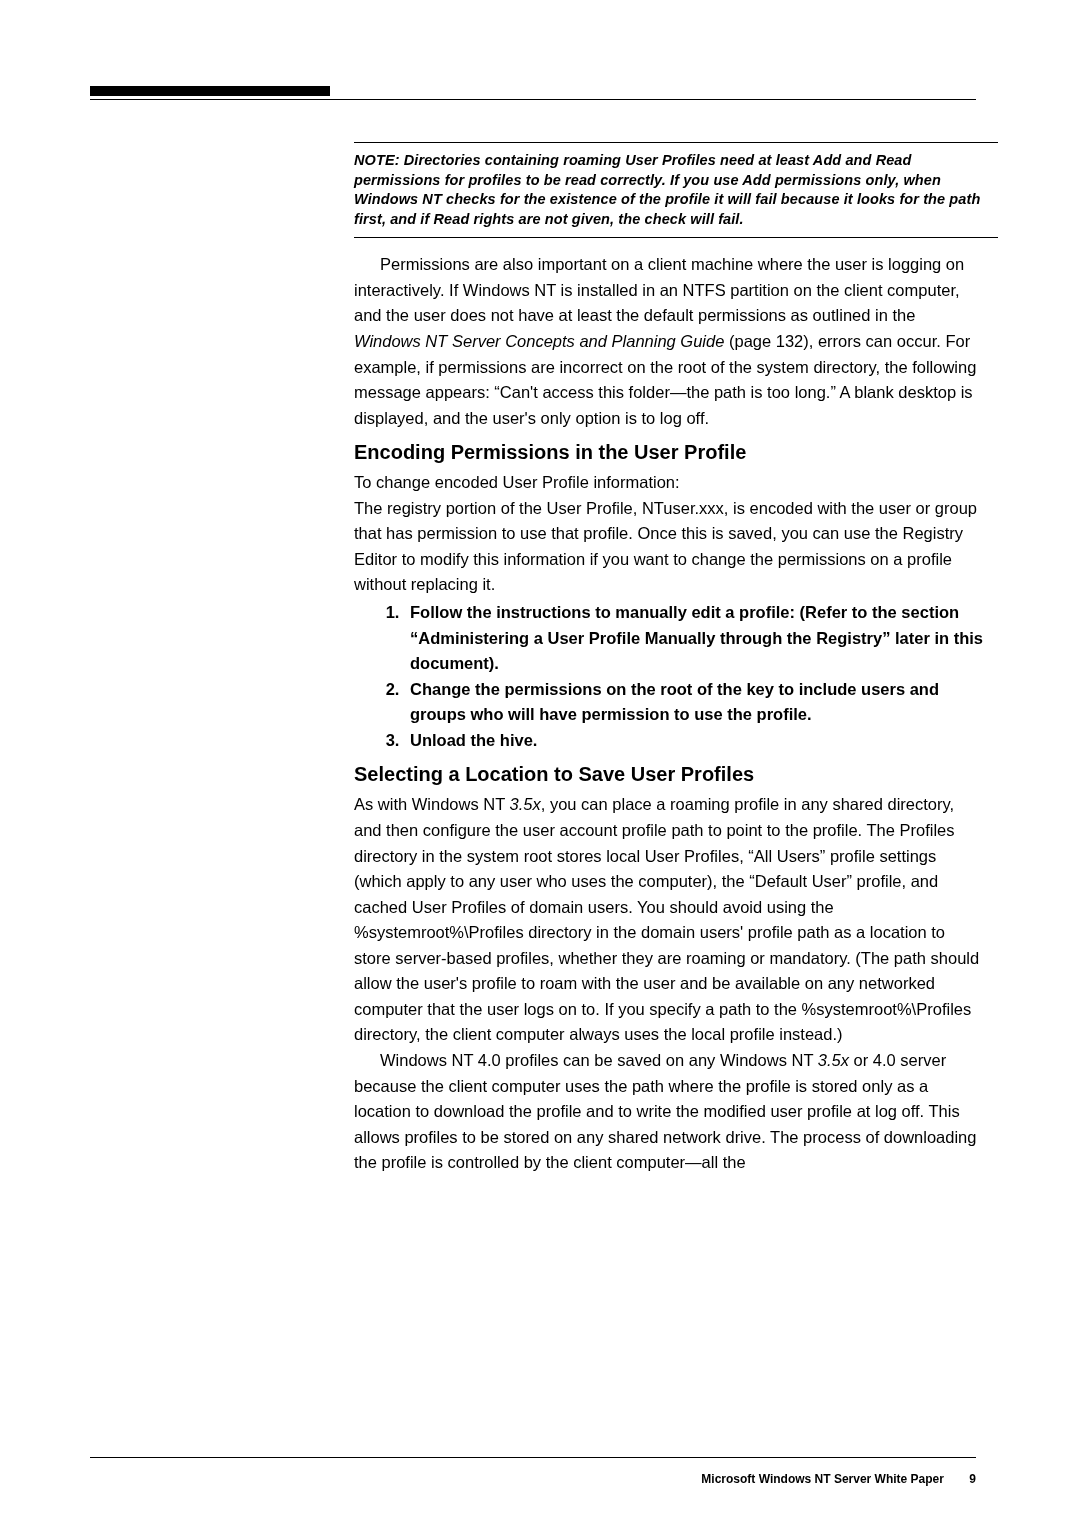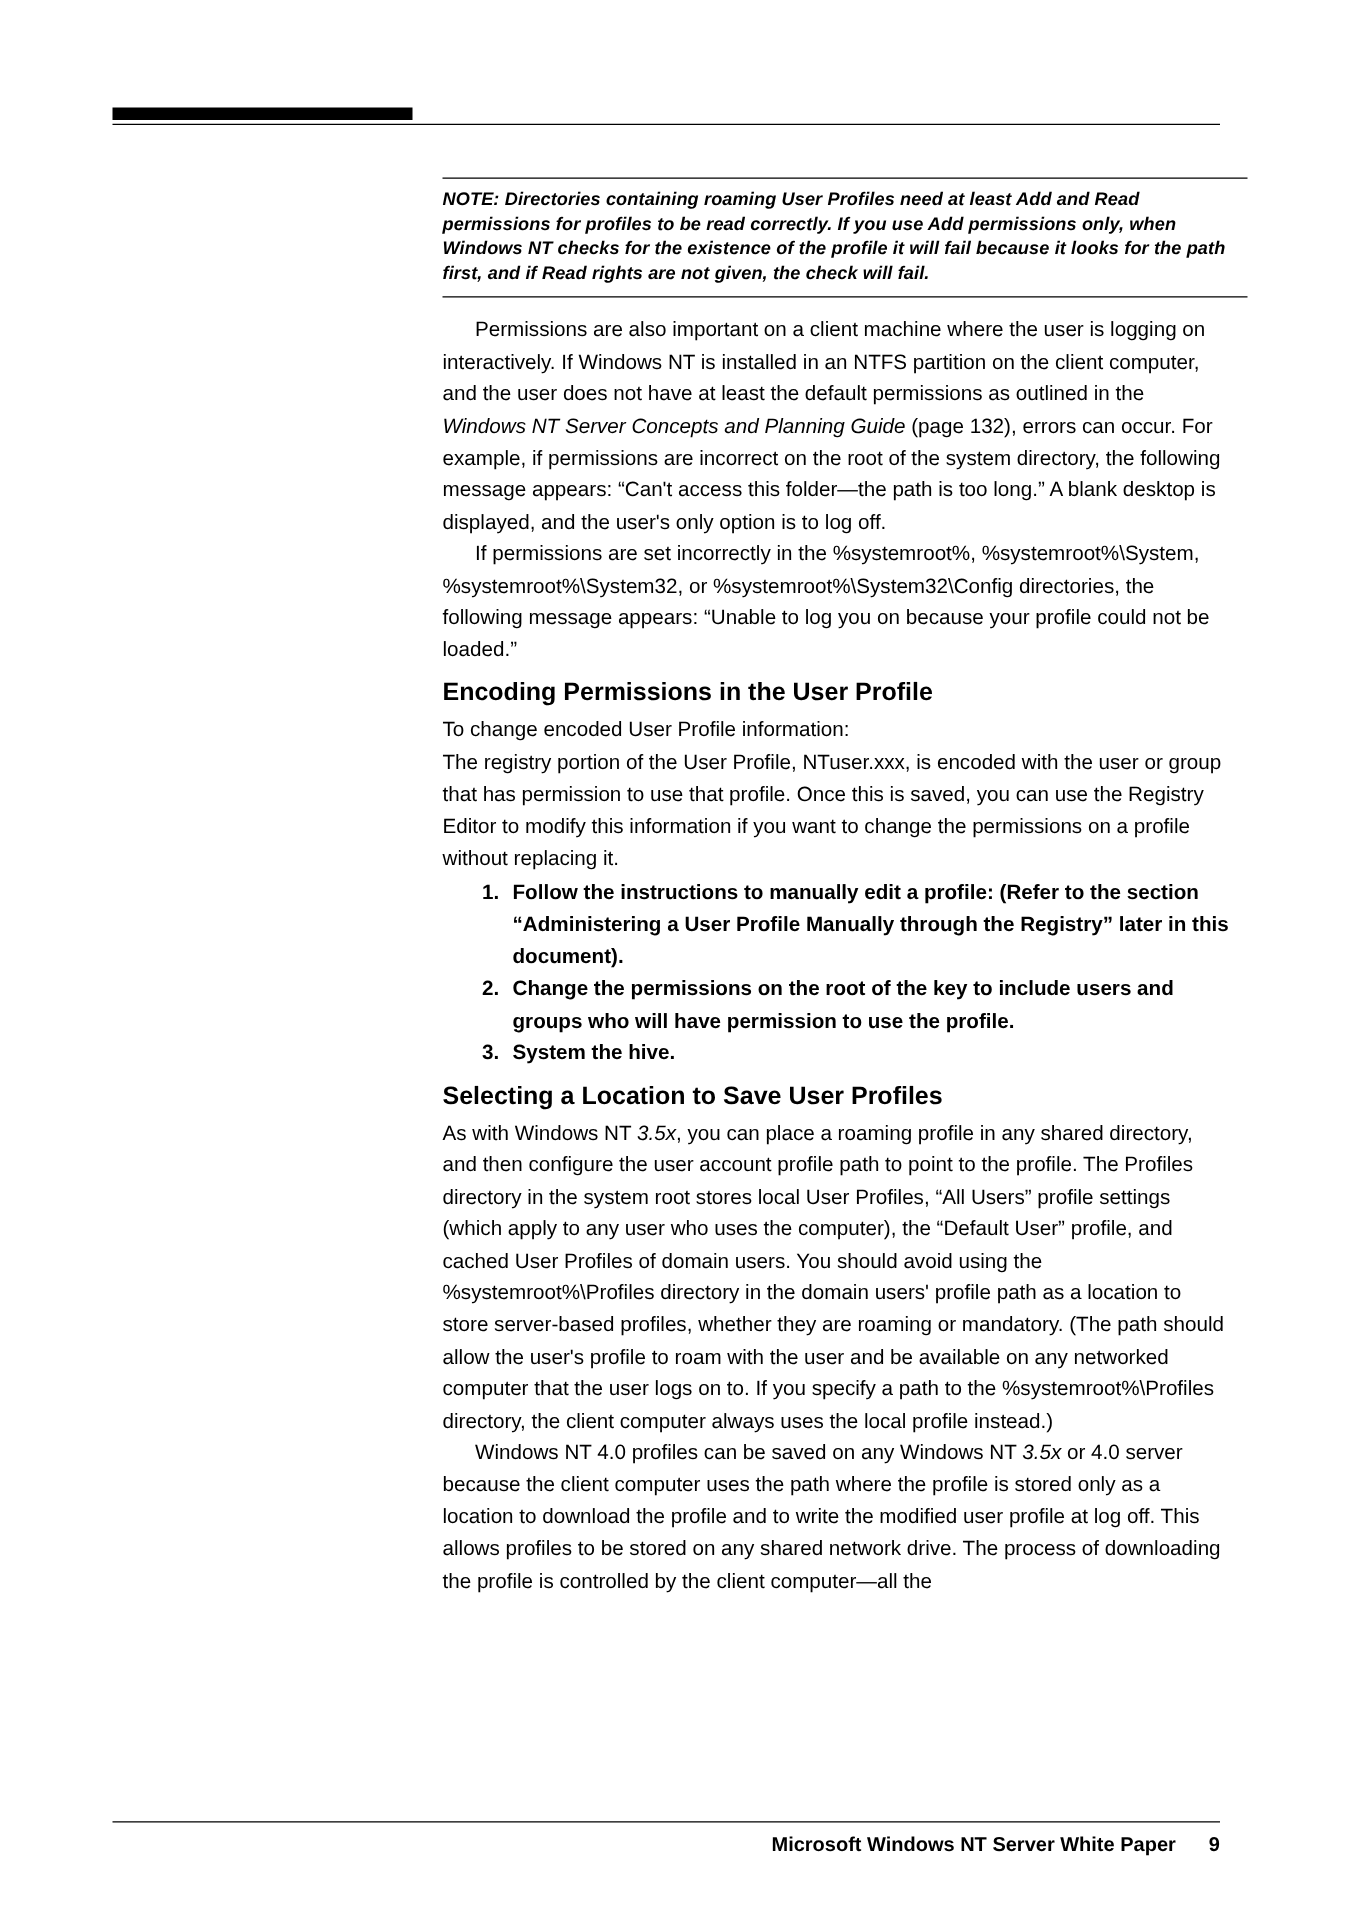--- a/index.html
+++ b/index.html
@@ -94,21 +94,21 @@
     position: absolute;
     bottom: 70px;
     left: 90px;
     right: 88px;
     border-top: 1px solid #000;
   }
   .footer {
     position: absolute;
     bottom: 42px;
     right: 88px;
-    font-size: 16px;
+    font-size: 12px;
     font-weight: bold;
     font-family: Arial, Helvetica, sans-serif;
   }
   .footer .pagenum {
     margin-left: 22px;
     font-weight: bold;
   }
 </style>
 </head>
 <body>
@@ -122,30 +122,29 @@
     <div class="note-rule-top"></div>
     <div class="note-text">
       <span>NOTE</span><span>: Directories containing roaming User Profiles need at least Add and Read permissions for profiles to be read correctly. If you use Add permissions only, when Windows NT checks for the existence of the profile it will fail because it looks for the path first, and if Read rights are not given, the check will fail.</span>
     </div>
     <div class="note-rule-bottom"></div>
 
     <div class="body-text">
       <p class="indent">
         <span>Permissions are also important on a client machine where the user is logging on interactively. If Windows NT is installed in an NTFS partition on the client computer, and the user does not have at least the default permissions as outlined in the </span><span class="ref-italic">Windows NT Server Concepts and Planning Guide</span><span> (page 132), errors can occur. For example, if permissions are incorrect on the root of the system directory, the following message appears: “Can't access this folder—the path is too long.” A blank desktop is displayed, and the user's only option is to log off.</span>
       </p>
-      <p class="indent">If permissions are set incorrectly in the %systemroot%, %systemroot%\System, %systemroot%\System32, or %systemroot%\System32\Config directories, the following message appears: “Unable to log you on because your profile could not be loaded.”</p>
 
       <div class="heading">Encoding Permissions in the User Profile</div>
       <p>To change encoded User Profile information:</p>
       <p>The registry portion of the User Profile, NTuser.xxx, is encoded with the user or group that has permission to use that profile. Once this is saved, you can use the Registry Editor to modify this information if you want to change the permissions on a profile without replacing it.</p>
 
       <ol class="steps">
         <li>Follow the instructions to manually edit a profile: (Refer to the section “Administering a User Profile Manually through the Registry” later in this document).</li>
         <li>Change the permissions on the root of the key to include users and groups who will have permission to use the profile.</li>
-        <li>System the hive.</li>
+        <li>Unload the hive.</li>
       </ol>
 
       <div class="heading">Selecting a Location to Save User Profiles</div>
       <p>
         <span>As with Windows NT </span><span class="ref-italic">3.5x</span><span>, you can place a roaming profile in any shared directory, and then configure the user account profile path to point to the profile. The Profiles directory in the system root stores local User Profiles, “All Users” profile settings (which apply to any user who uses the computer), the “Default User” profile, and cached User Profiles of domain users. You should avoid using the %systemroot%\Profiles directory in the domain users' profile path as a location to store server-based profiles, whether they are roaming or mandatory. (The path should allow the user's profile to roam with the user and be available on any networked computer that the user logs on to. If you specify a path to the %systemroot%\Profiles directory, the client computer always uses the local profile instead.)</span>
       </p>
       <p class="indent">
         <span>Windows NT 4.0 profiles can be saved on any Windows NT </span><span class="ref-italic">3.5x</span><span> or 4.0 server because the client computer uses the path where the profile is stored only as a location to download the profile and to write the modified user profile at log off. This allows profiles to be stored on any shared network drive. The process of downloading the profile is controlled by the client computer—all the</span>
       </p>
     </div>

